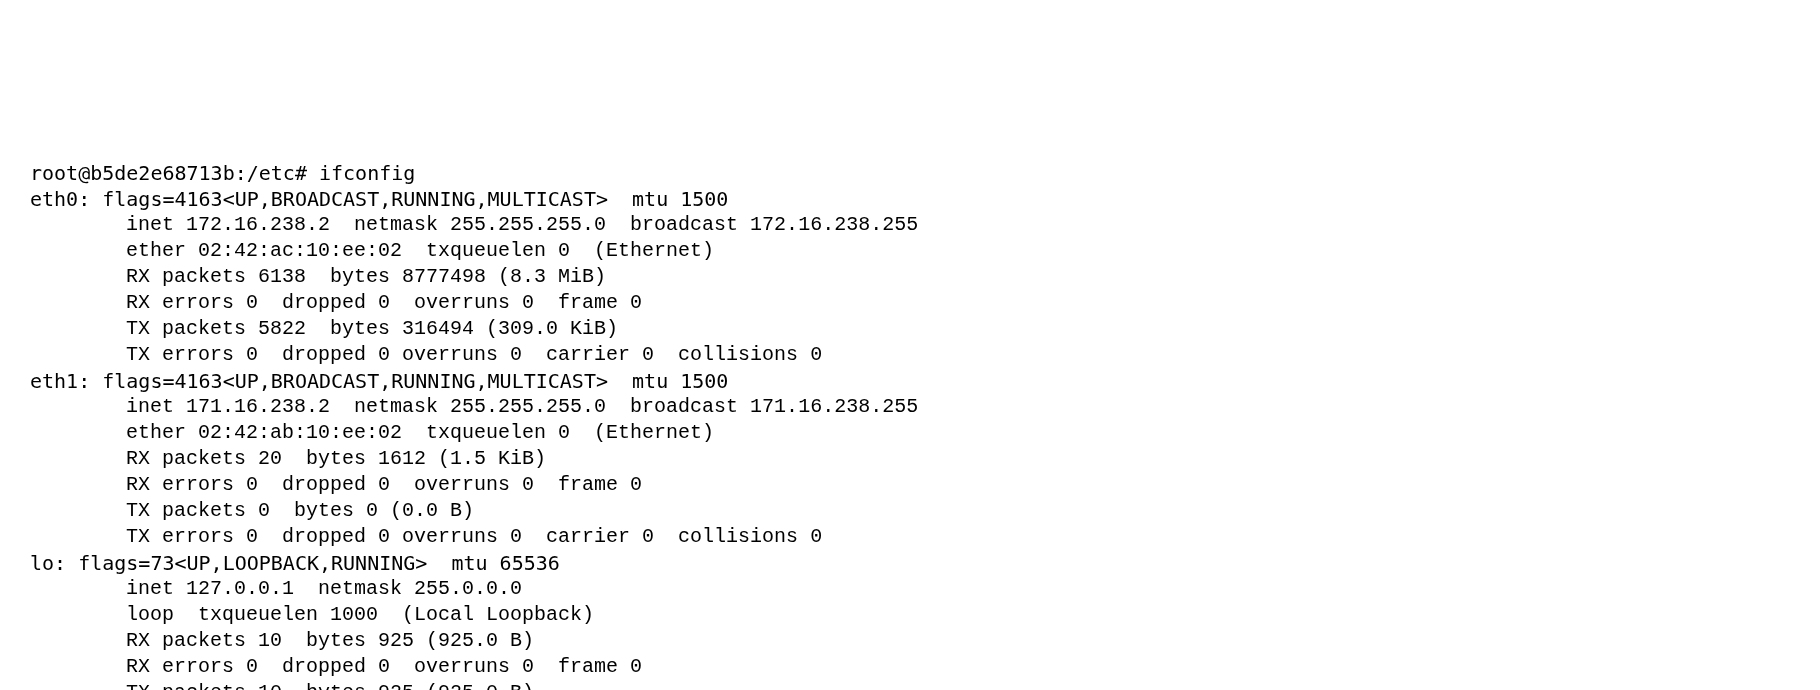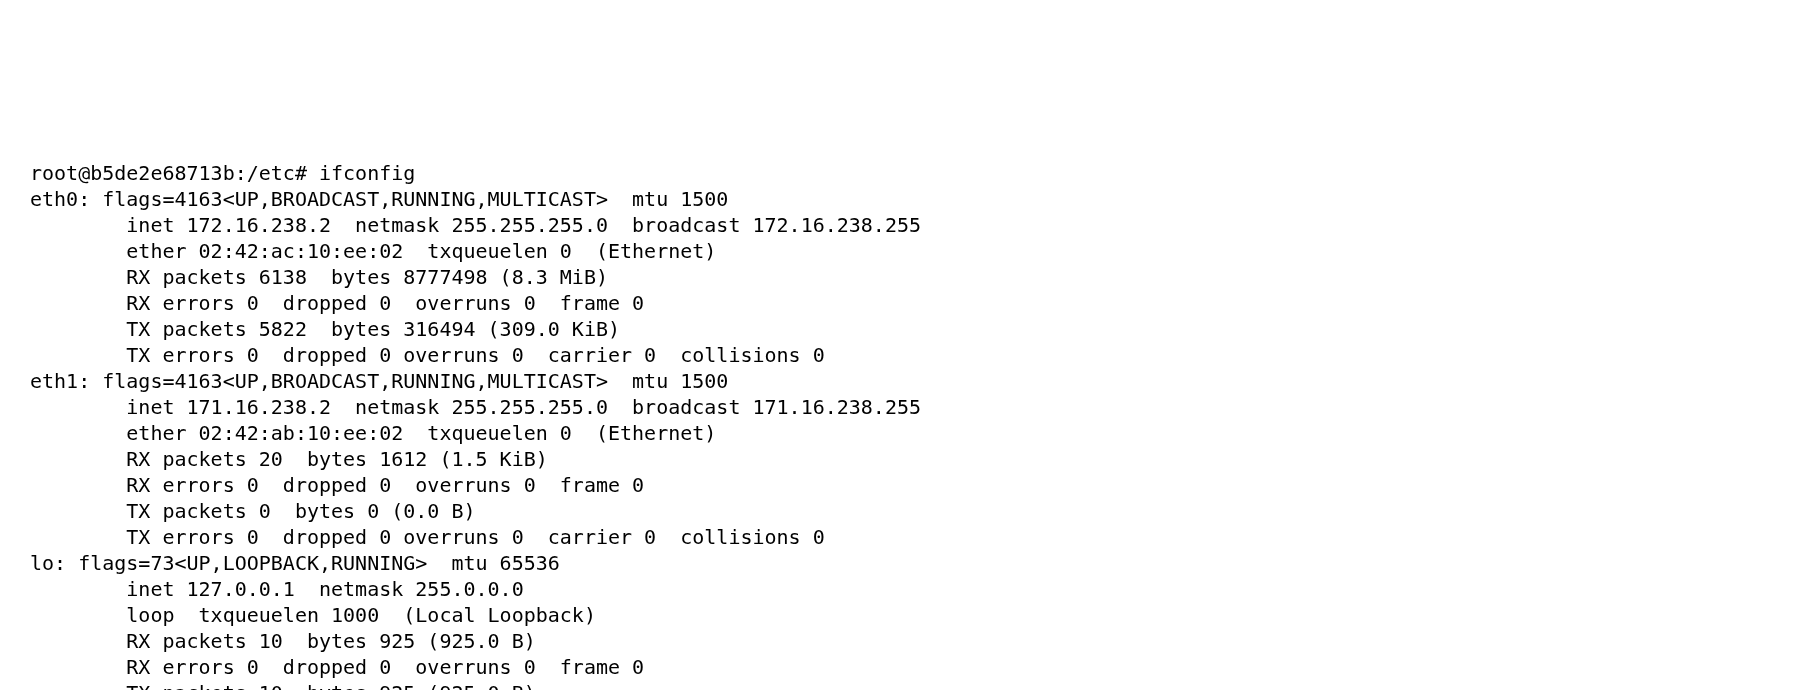--- a/index.html
+++ b/index.html
@@ -9,21 +9,21 @@
     color: #000000;
     font-family: "Menlo", "Consolas", "DejaVu Sans Mono", "Liberation Mono", monospace;
     font-size: 20px;
     line-height: 1.3;
     white-space: pre;
   }
   .terminal {
     padding: 4px 0 0 30px;
   }
   .line { display: block; }
-  .indent1 { padding-left: 8ch; }
+  .indent1 { padding-left: 8ch; font-family: Liberation Mono, monospace; }
 </style>
 </head>
 <body>
 
 
 
 <div class="terminal">
 <span class="line"><span>root@b5de2e68713b:/etc# ifconfig</span></span><div id="iface-container"><span class="line ">eth0: flags=4163&lt;UP,BROADCAST,RUNNING,MULTICAST&gt;  mtu 1500</span><span class="line indent1">inet 172.16.238.2  netmask 255.255.255.0  broadcast 172.16.238.255</span><span class="line indent1">ether 02:42:ac:10:ee:02  txqueuelen 0  (Ethernet)</span><span class="line indent1">RX packets 6138  bytes 8777498 (8.3 MiB)</span><span class="line indent1">RX errors 0  dropped 0  overruns 0  frame 0</span><span class="line indent1">TX packets 5822  bytes 316494 (309.0 KiB)</span><span class="line indent1">TX errors 0  dropped 0 overruns 0  carrier 0  collisions 0</span><span class="line"></span><span class="line ">eth1: flags=4163&lt;UP,BROADCAST,RUNNING,MULTICAST&gt;  mtu 1500</span><span class="line indent1">inet 171.16.238.2  netmask 255.255.255.0  broadcast 171.16.238.255</span><span class="line indent1">ether 02:42:ab:10:ee:02  txqueuelen 0  (Ethernet)</span><span class="line indent1">RX packets 20  bytes 1612 (1.5 KiB)</span><span class="line indent1">RX errors 0  dropped 0  overruns 0  frame 0</span><span class="line indent1">TX packets 0  bytes 0 (0.0 B)</span><span class="line indent1">TX errors 0  dropped 0 overruns 0  carrier 0  collisions 0</span><span class="line"></span><span class="line ">lo: flags=73&lt;UP,LOOPBACK,RUNNING&gt;  mtu 65536</span><span class="line indent1">inet 127.0.0.1  netmask 255.0.0.0</span><span class="line indent1">loop  txqueuelen 1000  (Local Loopback)</span><span class="line indent1">RX packets 10  bytes 925 (925.0 B)</span><span class="line indent1">RX errors 0  dropped 0  overruns 0  frame 0</span><span class="line indent1">TX packets 10  bytes 925 (925.0 B)</span></div></div>
 
 

